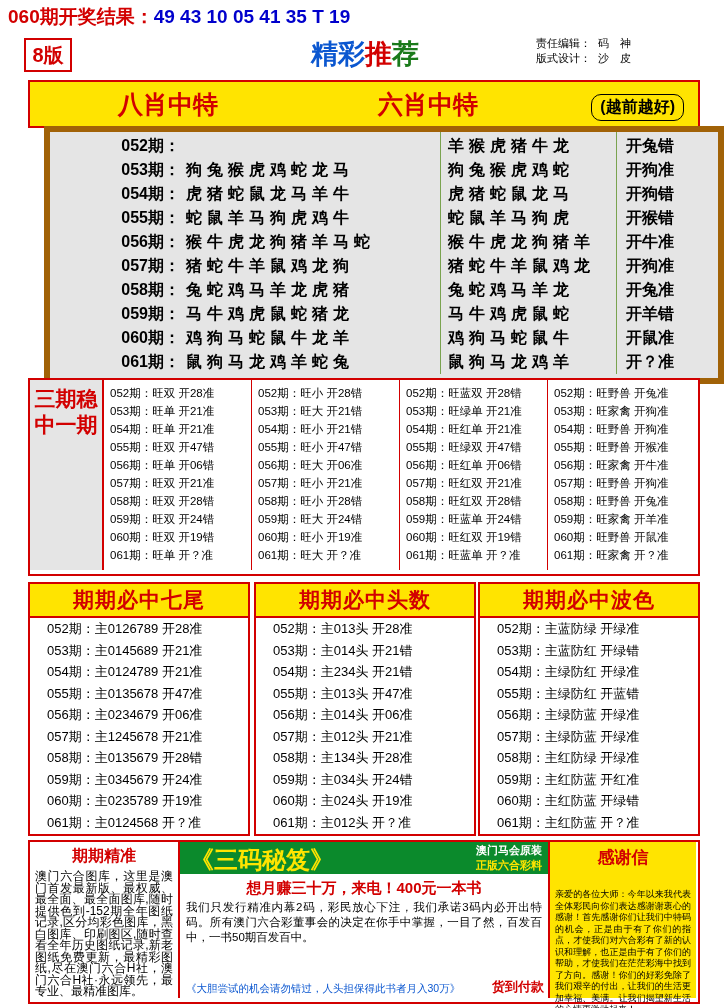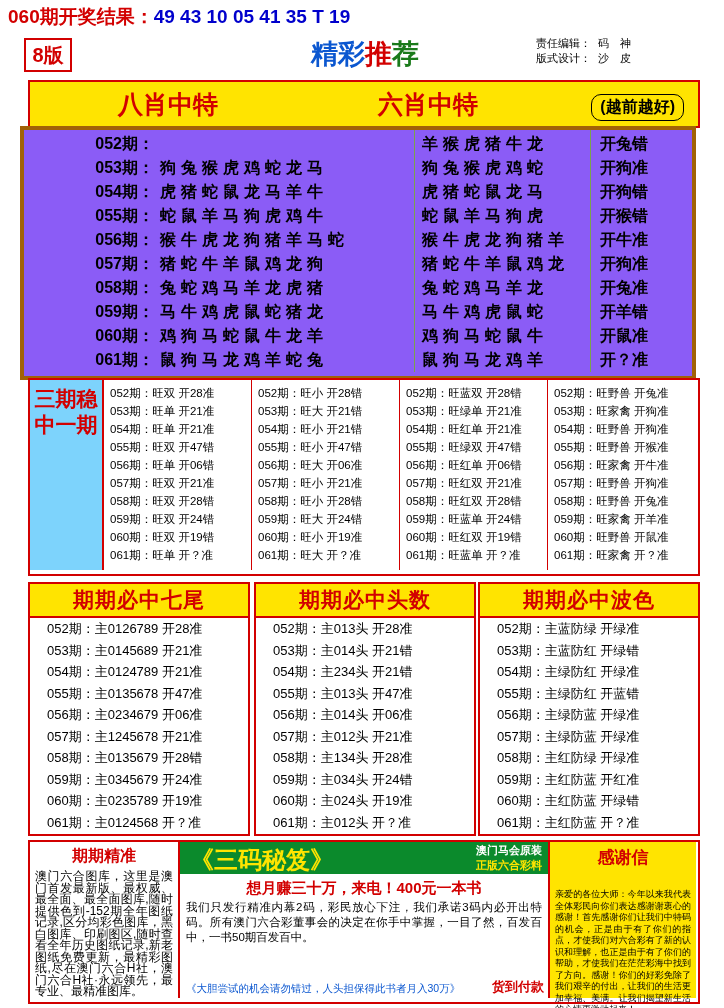--- a/index.html
+++ b/index.html
@@ -48,40 +48,40 @@
   }
   .banner .b1{left:88px;}
   .banner .b2{left:348px;}
   .banner .b3{
     position:absolute;right:14px;top:12px;font-size:16px;font-weight:bold;
     color:#000;border:1px solid #000;border-radius:10px;padding:2px 8px;background:#ffe400;
   }
 
   
   .greenbox{
-    position:absolute;left:20px;top:126px;width:668px;height:246px;
-    background:#8b5cf6;border:4px solid #a16207;
+    position:absolute;left:44px;top:126px;width:668px;height:246px;
+    background:#e5e5e5;border:6px solid #a16207;
   }
   .gb-row{
     position:absolute;left:0;width:668px;height:24px;font-size:16px;color:#000;
     white-space:nowrap;
   }
   .gb-row .per{position:absolute;left:52px;width:78px;text-align:right;font-weight:bold;}
   .gb-row .setA{position:absolute;left:136px;letter-spacing:5px;font-weight:bold;}
   .gb-row .setB{position:absolute;left:398px;letter-spacing:5px;font-weight:bold;}
   .gb-row .res{position:absolute;left:576px;font-weight:bold;}
   .vline{position:absolute;top:0;width:1px;height:242px;background:#7aa34f;}
 
   
   .midbox{
     position:absolute;left:28px;top:378px;width:668px;height:194px;
     border:2px solid #d20000;background:#ffffff;
   }
   .mid-left{
-    position:absolute;left:0;top:0;width:72px;height:190px;background:#7dd3fc;
+    position:absolute;left:0;top:0;width:72px;height:190px;background:#e5e5e5;
     border-right:2px solid #d20000;
   }
   .mid-left span{
     display:block;text-align:center;font-size:21px;font-weight:bold;color:#d20000;
     line-height:26px;margin-top:6px;
   }
   .mid-col{
     position:absolute;top:0;width:148px;height:190px;border-right:1px solid #d20000;
     box-sizing:border-box;padding-top:4px;
   }

